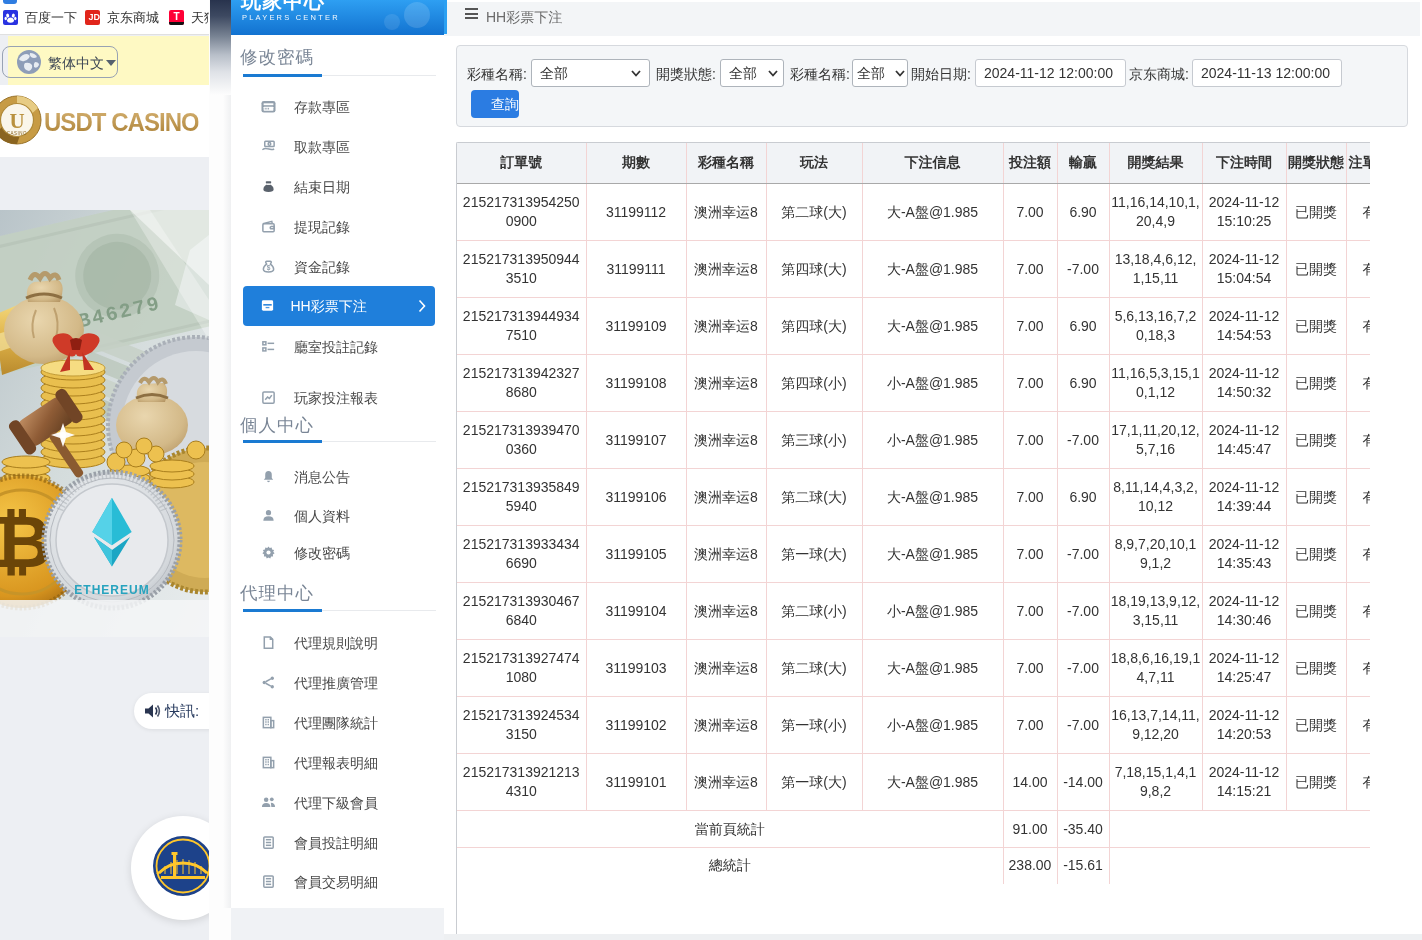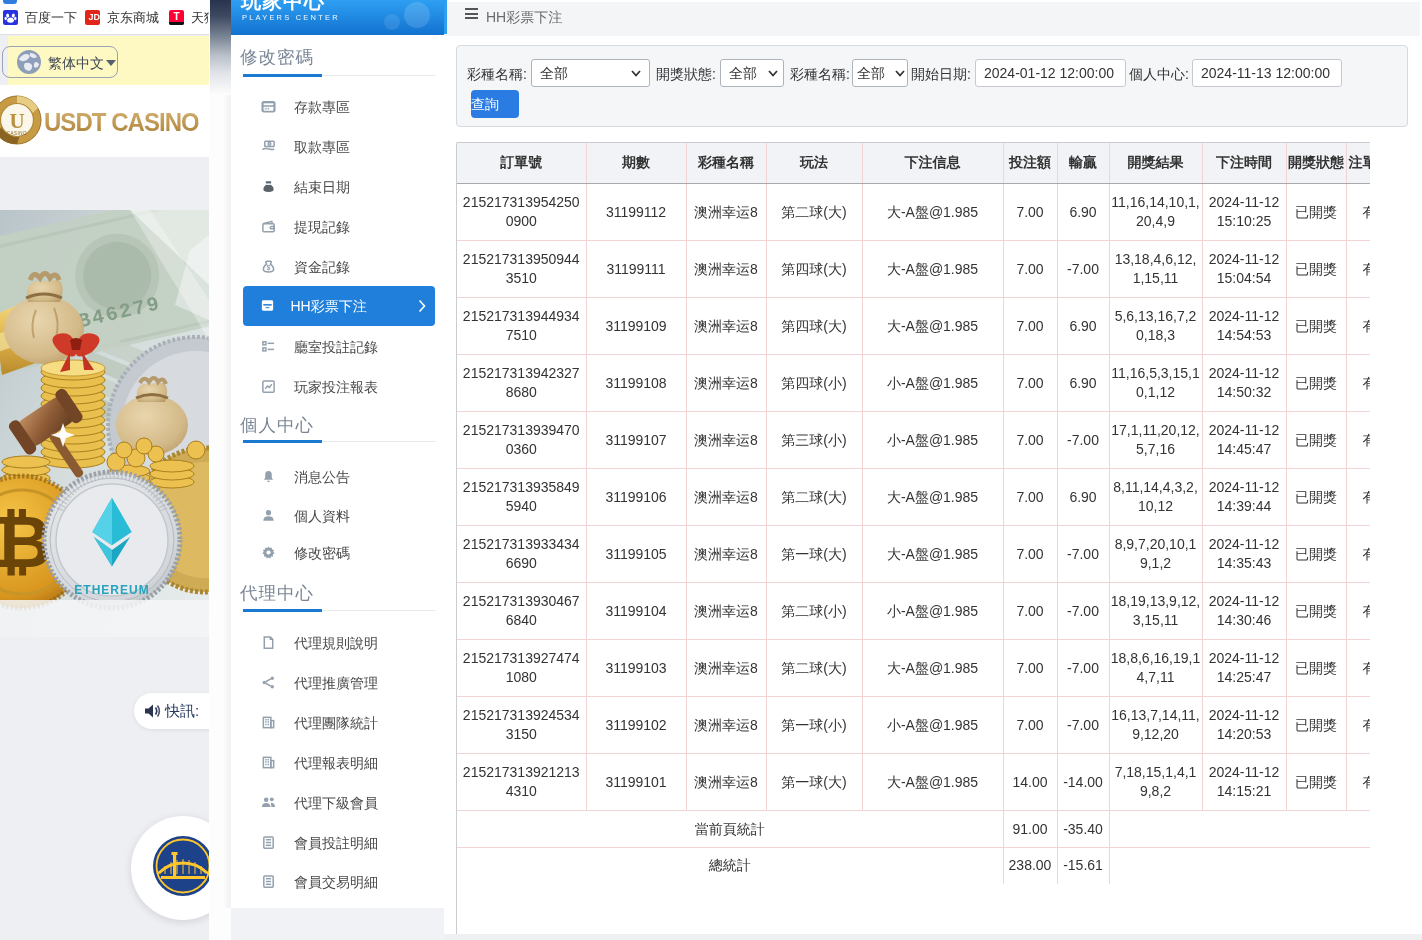--- a/index.html
+++ b/index.html
@@ -44,21 +44,21 @@
 
 
 #main{left:444px;top:0;width:978px;height:940px;background:#fff}
 #topbar{left:0;top:2px;width:976px;height:33.5px;background:#f3f5f7}
 #sbthumb{left:0;top:0;width:3px;height:34px;background:#2ba0f2}
 #hamb{left:21px;top:8px;width:13px;height:11px}
 #ttl{left:42px;top:9px;font-size:14px;color:#6b6b6b}
 #filter{left:12px;top:45px;width:952px;height:82px;background:#f4f6f8;border:1px solid #d6d9de;border-radius:4px}
 .flbl{position:absolute;top:66px;font-size:14px;color:#333;line-height:16px}
 .fsel{position:absolute;top:59px;height:28px;border:1px solid #aeb4bb;border-radius:3px;background:#fff;font-size:14px;color:#333;line-height:26px;padding-left:8px}
-#qbtn{left:27px;top:90px;width:48px;height:28px;background:#2b7ce2;border-radius:4px;color:#fff;font-size:14px;text-align:left;line-height:28px}
+#qbtn{left:27px;top:90px;width:48px;height:28px;background:#2b7ce2;border-radius:4px;color:#fff;font-size:14px;text-align:right;line-height:28px}
 
 #tblwrap{left:12px;top:141.5px;width:914px;height:798px;background:#fff;border:1px solid #c9ccd1;border-right:none;border-bottom:none;border-radius:2px 0 0 0;overflow:hidden}
 table{border-collapse:collapse;table-layout:fixed;width:965px;font-size:14px;color:#333}
 td,th{border:1px solid #f3d4d4;text-align:center;vertical-align:middle;padding:0;line-height:19px;overflow:hidden}
 th{height:41px;background:#f1f3f6;font-weight:bold;border-bottom:1px solid #a9a9a9}
 td{height:57px}
 tr.st td{height:37px} tr.st2 td{height:36px}
 td:first-child,th:first-child{border-left:none}
 td:last-child,th:last-child{border-right:none}
 th{border-top:none}
@@ -347,21 +347,21 @@
     </div>
   <div class="mi" style="top:327px">
       <svg class="ic" viewBox="0 0 16 16" stroke="currentColor" stroke-width="1.6" fill="none">
         <rect x="2" y="3" width="3.2" height="3.2"></rect>
         <line x1="7" y1="4.6" x2="14" y2="4.6"></line>
         <rect x="2" y="9.5" width="3.2" height="3.2"></rect>
         <line x1="7" y1="11.1" x2="14" y2="11.1"></line>
       </svg>
       <span class="tx">廳室投註記錄</span>
     </div>
-  <div class="mi" style="top:367px">
+  <div class="mi" style="top:378px">
       <svg class="ic" viewBox="0 0 16 16" stroke="currentColor" stroke-width="1.6" fill="none">
         <rect x="2" y="2" width="12" height="12" rx="1.2"></rect>
         <polyline points="4.5,10.5 7,7.5 9,9 11.5,5.5" fill="none"></polyline>
       </svg>
       <span class="tx">玩家投注報表</span>
     </div>
   <div class="seclbl abs" style="top:413px">個人中心</div>
   <div class="secline abs" style="top:441px">
       <i></i>
     </div>
@@ -478,22 +478,22 @@
       </svg></div>
   <div class="flbl" style="left:212px">開獎狀態:</div>
   <div class="fsel" style="left:276px;width:64px">全部<svg style="position:absolute;right:5px;top:10px" width="10" height="7" viewBox="0 0 10 7">
         <path d="M1 1 L5 5.5 L9 1" stroke="#333" stroke-width="1.8" fill="none"></path>
       </svg></div>
   <div class="flbl" style="left:346px">彩種名稱:</div>
   <div class="fsel" style="left:408px;width:56px;padding-left:4px">全部<svg style="position:absolute;right:2px;top:10px" width="10" height="7" viewBox="0 0 10 7">
         <path d="M1 1 L5 5.5 L9 1" stroke="#333" stroke-width="1.8" fill="none"></path>
       </svg></div>
   <div class="flbl" style="left:467px">開始日期:</div>
-  <div class="fsel" style="left:531px;width:151px;border-color:#c6cad0">2024-01-12 12:00:00</div>
-  <div class="flbl" style="left:685px">個人中心:</div>
+  <div class="fsel" style="left:531px;width:151px;border-color:#c6cad0">2024-11-12 12:00:00</div>
+  <div class="flbl" style="left:685px">京东商城:</div>
   <div class="fsel" style="left:748px;width:150px;border-color:#c6cad0">2024-11-13 12:00:00</div>
   <div id="qbtn" class="abs">查詢</div>
   <div id="tblwrap" class="abs">
   <table>
   <colgroup>
           <col style="width:129px">
           <col style="width:100px">
           <col style="width:80px">
           <col style="width:96px">
           <col style="width:141px">

